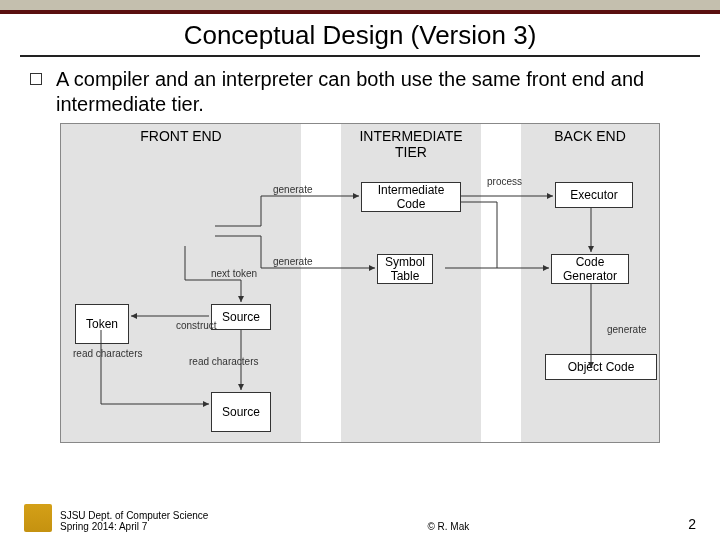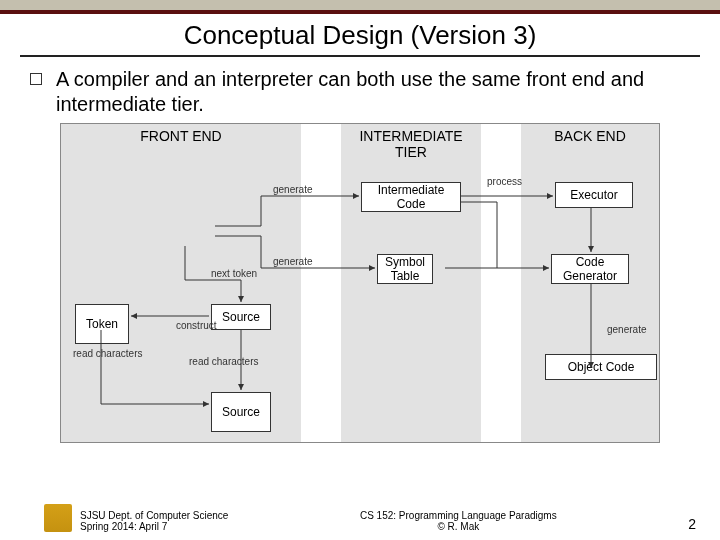--- a/index.html
+++ b/index.html
@@ -13,21 +13,21 @@
   .bullet-text { font-size: 20px; line-height: 1.25; }
   .diagram { position: relative; margin: 4px 60px 0; width: 600px; height: 320px; border: 1px solid #888; }
   .tier { position: absolute; top: 0; height: 318px; background: #e2e2e2; }
   .tier-fe { left: 0; width: 240px; }
   .tier-mt { left: 280px; width: 140px; }
   .tier-be { left: 460px; width: 138px; }
   .tier-label { text-align: center; font-size: 14px; margin-top: 4px; font-weight: 400; }
   .box { position: absolute; background: #fff; border: 1px solid #333; font-size: 12px; text-align: center; display: flex; align-items: center; justify-content: center; padding: 2px 4px; }
   .edge-label { position: absolute; font-size: 10px; color: #333; background: transparent; }
   svg.arrows { position: absolute; top:0; left:0; width:600px; height:320px; pointer-events:none; }
-  .footer { position: absolute; bottom: 8px; left: 0; right: 0; display: flex; justify-content: space-between; align-items: flex-end; padding: 0 24px; font-size: 10px; margin-left: 20px; }
+  .footer { position: absolute; bottom: 8px; left: 0; right: 0; display: flex; justify-content: space-between; align-items: flex-end; padding: 0 24px; font-size: 10px; }
   .footer-left { display:flex; gap:8px; align-items:flex-end;}
   .logo { width: 28px; height: 28px; background: linear-gradient(#d4a017,#c59210); border-radius: 2px; }
   .pageno { font-size: 14px; }
 </style>
 </head>
 <body>
 
 <div class="topbar">
   <div class="topbar-inner"></div>
 </div>
@@ -105,17 +105,16 @@
 
 <div class="footer">
   <div class="footer-left">
     <div class="logo"></div>
     <div>
       <div>SJSU Dept. of Computer Science</div>
       <div>Spring 2014: April 7</div>
     </div>
   </div>
   <div style="text-align:center;">
-    <div>CS 152: Programming Language Paradigms</div>
     <div>© R. Mak</div>
   </div>
   <div class="pageno">2</div>
 </div>
 
 </body></html>

